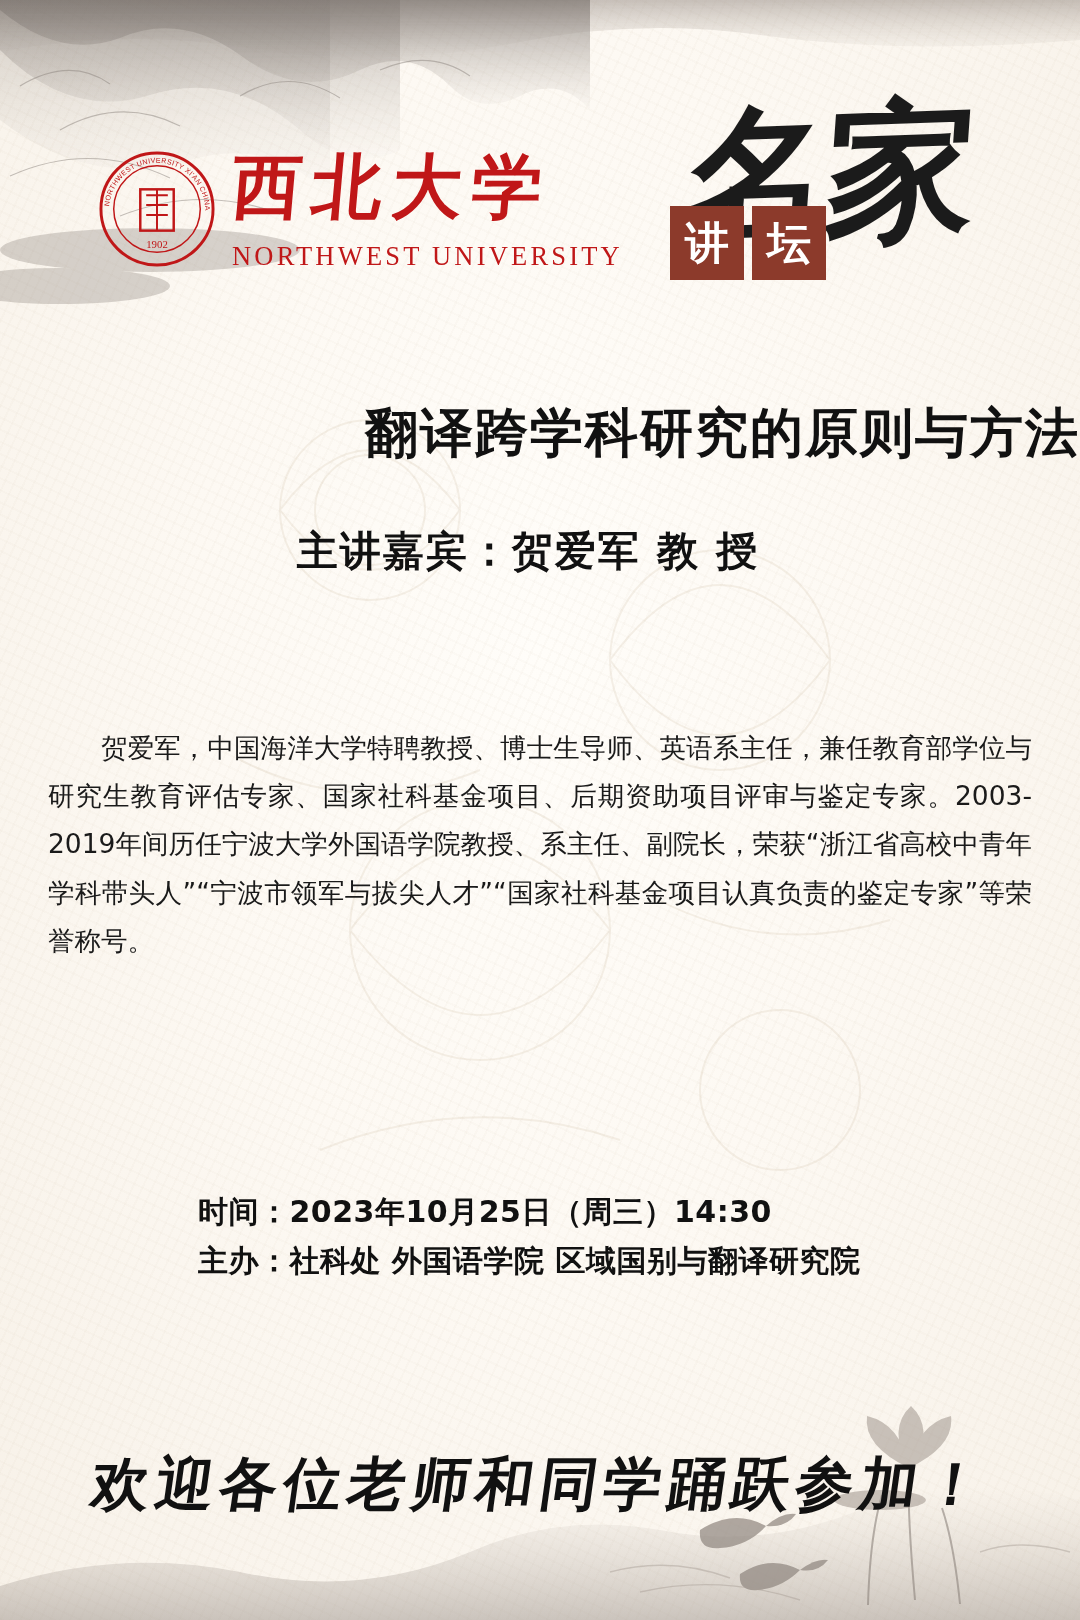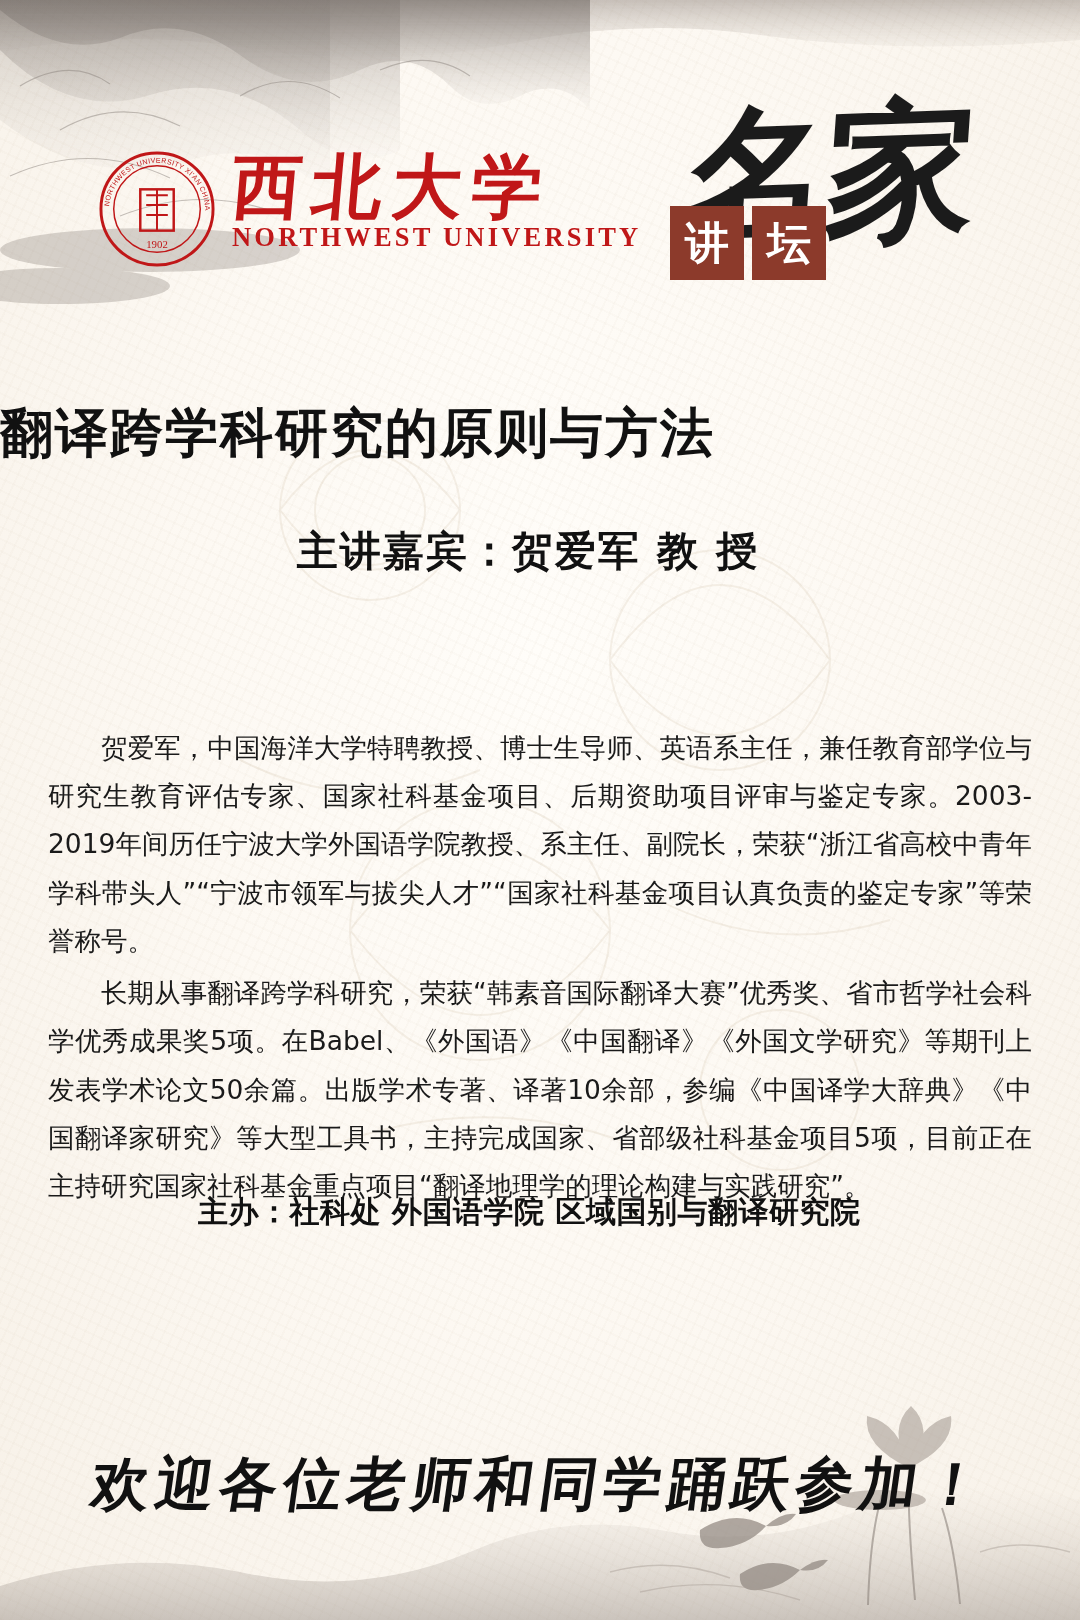--- a/index.html
+++ b/index.html
@@ -81,26 +81,26 @@
   .uni-cn {
     font-family: "DejaVu Serif", "Liberation Serif", serif;
     font-size: 70px;
     font-weight: bold;
     letter-spacing: 10px;
     color: #c01718;
     line-height: 1;
     transform: skewX(-5deg);
   }
   .uni-en {
-    margin-top: 0;
+    margin-top: 19px;
     font-family: "Liberation Serif", serif;
     font-size: 26.5px;
     letter-spacing: 3.2px;
     color: #c01718;
-    font-weight: 700;
+    font-weight: 400;
   }
   .forum-mark {
     position: absolute;
     right: 110px;
     top: -22px;
     width: 300px;
     height: 240px;
   }
   .forum-big {
     position: absolute;
@@ -134,21 +134,21 @@
     align-items: center;
     justify-content: center;
   }
 
   
   .main-title {
     position: absolute;
     top: 398px;
     left: 0;
     width: 1080px;
-    text-align: left;
+    text-align: right;
     font-family: "DejaVu Serif", "Liberation Serif", serif;
     font-size: 53px;
     font-weight: bold;
     letter-spacing: 2px;
     color: #111111;
   }
   .speakers {
     position: absolute;
     top: 520px;
     left: 0;
@@ -290,24 +290,24 @@
   </div>
 
   <div class="main-title">翻译跨学科研究的原则与方法</div>
 
   <div class="speakers">
     <div>主讲嘉宾：贺爱军 教  授</div>
   </div>
 
   <div class="bio">
     <p>贺爱军，中国海洋大学特聘教授、博士生导师、英语系主任，兼任教育部学位与研究生教育评估专家、国家社科基金项目、后期资助项目评审与鉴定专家。2003-2019年间历任宁波大学外国语学院教授、系主任、副院长，荣获“浙江省高校中青年学科带头人”“宁波市领军与拔尖人才”“国家社科基金项目认真负责的鉴定专家”等荣誉称号。</p>
-    <p>长期从事翻译跨学科研究，荣获“韩素音国际翻译大赛”优秀奖、省市哲学社会科学优秀成果奖5项。在Babel、《外国语》《中国翻译》《外国文学研究》等期刊上发表学术论文50余篇。出版学术专著、译著10余部，参编《中国译学大辞典》《中国翻译家研究》等大型工具书，主持完成国家、省部级社科基金项目5项，目前正在主持研究国家社科基金重点项目“翻译地理学的理论构建与实践研究”。</p>
   </div>
 
   <div class="details">
+    <div>时间：2023年10月25日（周三）14:30</div>
     <div>主办：社科处 外国语学院 区域国别与翻译研究院</div>
   </div>
 
   <svg class="ink-bottom" viewBox="0 0 1080 420">
     <defs>
       <linearGradient id="bg1" x1="0" y1="1" x2="0" y2="0">
         <stop offset="0%" stop-color="#9c938c" stop-opacity="0.5"></stop>
         <stop offset="100%" stop-color="#c6bdb5" stop-opacity="0"></stop>
       </linearGradient>
     </defs>

